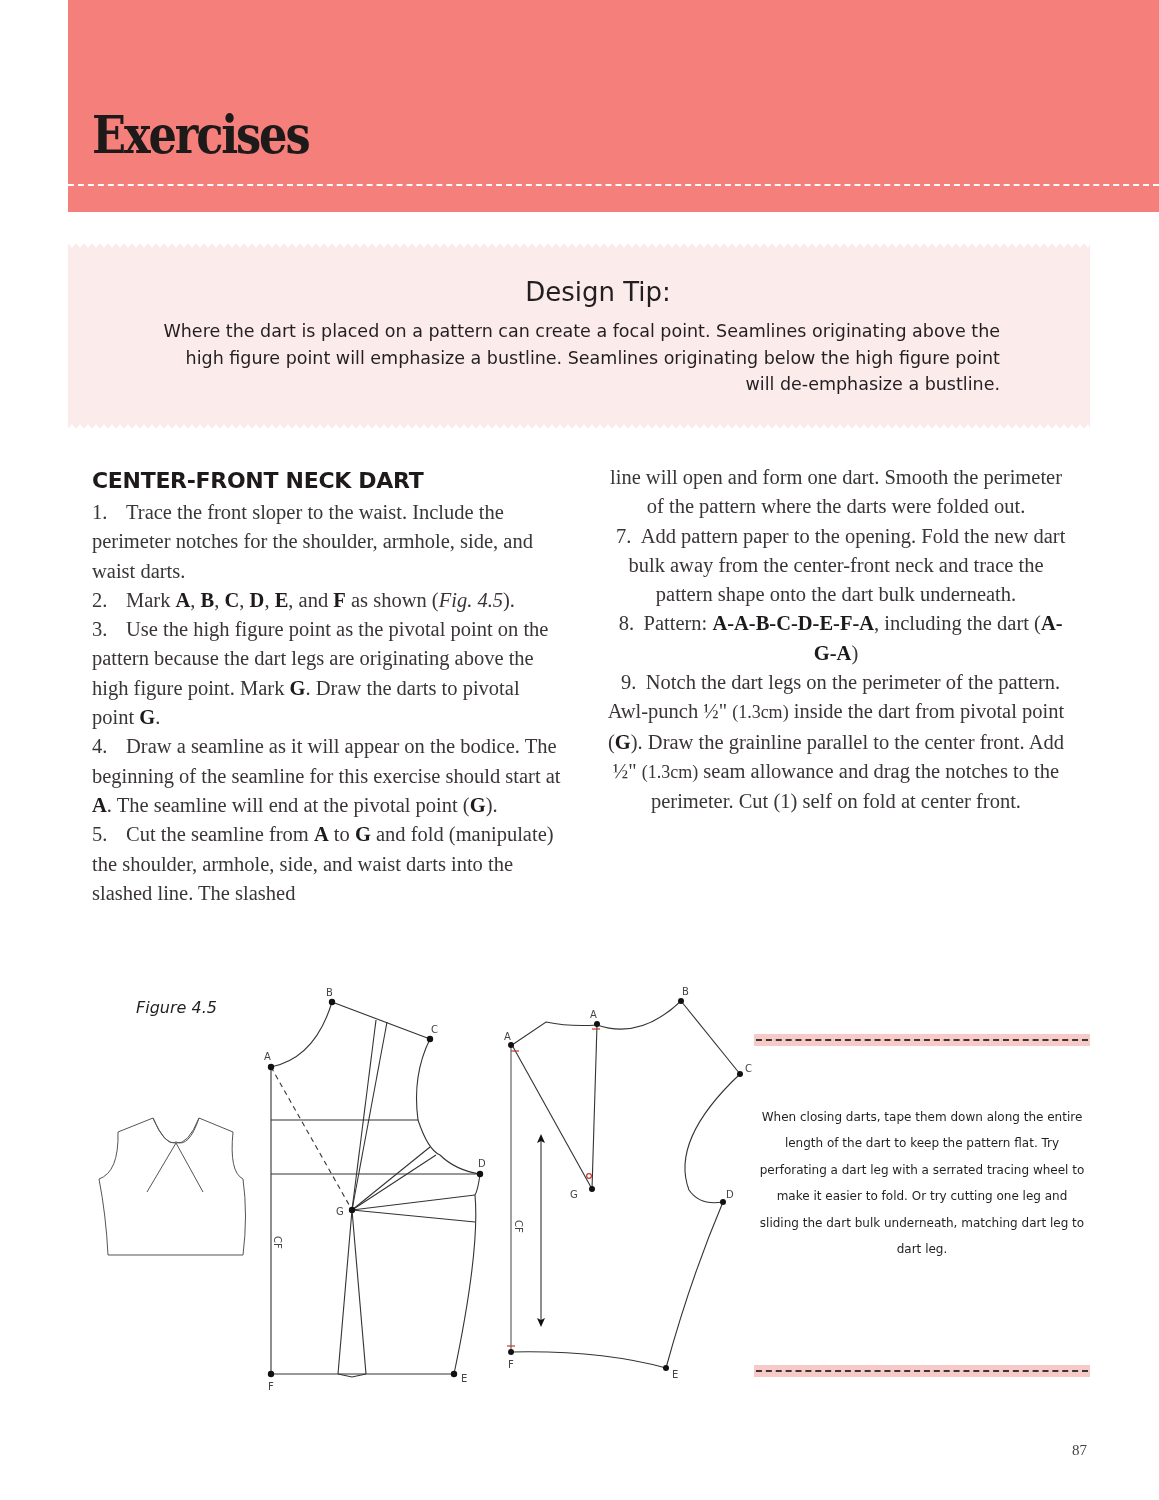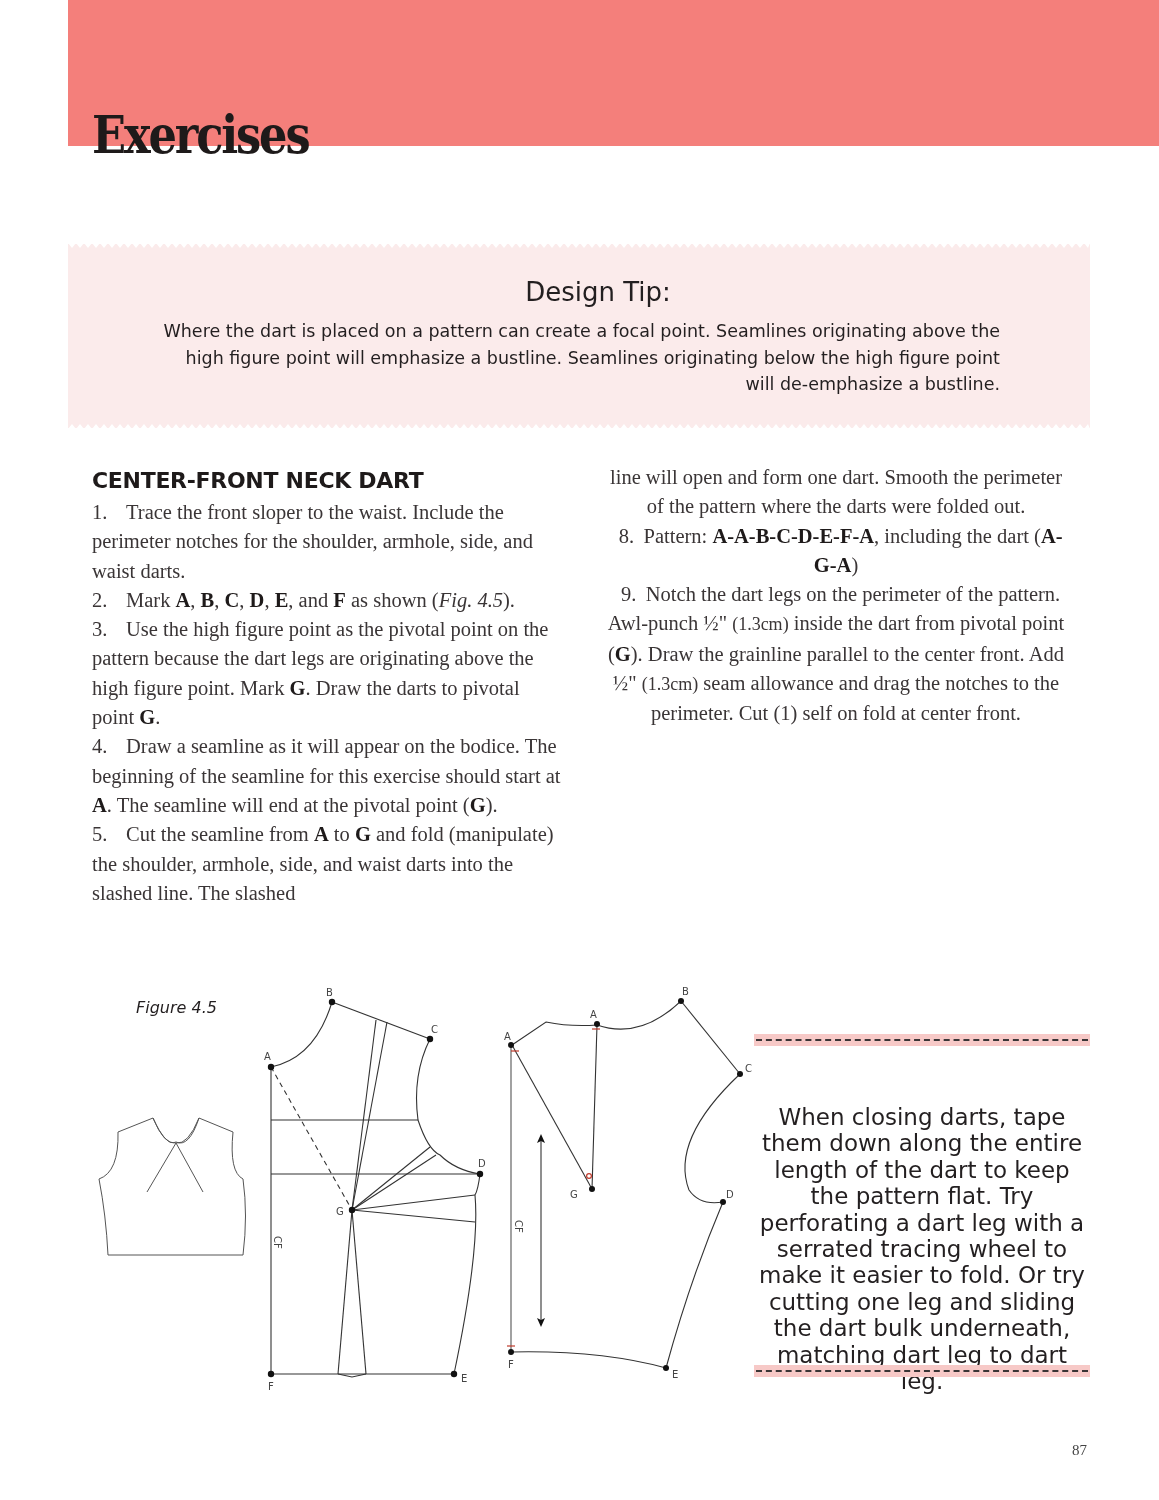--- a/index.html
+++ b/index.html
@@ -1,21 +1,21 @@
 <!DOCTYPE html>
 <html><head>
 <meta charset="utf-8">
 <style>
   html, body { margin: 0; padding: 0; }
   body {
     width: 1159px; height: 1500px; position: relative; background: #ffffff;
     font-family: "Liberation Serif", serif; color: #231f20; overflow: hidden;
   }
   .header-band {
-    position: absolute; left: 68px; top: 0; width: 1091px; height: 146px;
+    position: absolute; left: 68px; top: 0; width: 1091px; height: 212px;
     background: #f47f7b;
   }
   .header-title {
     position: absolute; left: 24px; top: 104px; margin: 0;
     font-family: "DejaVu Serif", serif; font-weight: bold; font-size: 52px;
     letter-spacing: -2.5px; transform: scaleX(0.86); transform-origin: left top;
     color: #1e1a1a;
   }
   .header-stitch {
     position: absolute; left: 0; right: 0; top: 184px; height: 0;
@@ -69,21 +69,21 @@
     border-top: 2px dashed #3a3536;
   }
   .stitch-band.top { top: 0; }
   .stitch-band.bottom { top: 331px; }
   .helpful-title {
     position: absolute; top: 32px; left: 0; width: 100%; text-align: center; margin: 0;
     font-family: "DejaVu Sans", sans-serif; font-size: 26px; font-weight: normal; color: #231f20;
   }
   .helpful-body {
     position: absolute; top: 70px; left: 4px; width: 328px; text-align: center; margin: 0;
-    font-family: "DejaVu Sans", sans-serif; font-size: 23px; line-height: 26.4px; color: #231f20;
+    font-family: "DejaVu Sans", sans-serif; font-size: 12px; line-height: 26.4px; color: #231f20;
   }
   .page-number {
     position: absolute; left: 1072px; top: 1442px; font-size: 15px; color: #444;
   }
 </style>
 </head>
 <body>
 
 <div class="header-band">
   <h1 class="header-title">Exercises</h1>
@@ -108,20 +108,21 @@
       <p class="step"><span class="num">2.</span><span>Mark </span><b>A</b><span>, </span><b>B</b><span>, </span><b>C</b><span>, </span><b>D</b><span>, </span><b>E</b><span>, and </span><b>F</b><span> as shown (</span><i>Fig. 4.5</i><span>).</span></p>
       <p class="step"><span class="num">3.</span><span>Use the high figure point as the pivotal point on the pattern because the dart legs are originating above the high figure point. Mark </span><b>G</b><span>. Draw the darts to pivotal point </span><b>G</b><span>.</span></p>
       <p class="step"><span class="num">4.</span><span>Draw a seamline as it will appear on the bodice. The beginning of the seamline for this exercise should start at </span><b>A</b><span>. The seamline will end at the pivotal point (</span><b>G</b><span>).</span></p>
       <p class="step"><span class="num">5.</span><span>Cut the seamline from </span><b>A</b><span> to </span><b>G</b><span> and fold (manipulate) the shoulder, armhole, side, and waist darts into the slashed line. The slashed</span></p>
     </div>
 </div>
 
 <div class="col col-right">
   <div id="stepsRight">
       <p class="step"><span>line will open and form one dart. Smooth the perimeter of the pattern where the darts were folded out.</span></p>
+      <p class="step"><span class="num">7.</span><span>Add pattern paper to the opening. Fold the new dart bulk away from the center-front neck and trace the pattern shape onto the dart bulk underneath.</span></p>
       <p class="step"><span class="num">8.</span><span>Pattern: </span><b>A-A-B-C-D-E-F-A</b><span>, including the dart (</span><b>A-G-A</b><span>)</span></p>
       <p class="step"><span class="num">9.</span><span>Notch the dart legs on the perimeter of the pattern. Awl-punch ½" </span><span class="small">(1.3cm)</span><span> inside the dart from pivotal point (</span><b>G</b><span>). Draw the grainline parallel to the center front. Add ½" </span><span class="small">(1.3cm)</span><span> seam allowance and drag the notches to the perimeter. Cut (1) self on fold at center front.</span></p>
     </div>
 </div>
 
 <div class="figure-label">Figure 4.5</div>
 
 <svg class="fig" width="1159" height="1500">
 
   <g fill="none" stroke="#555" stroke-width="1">

